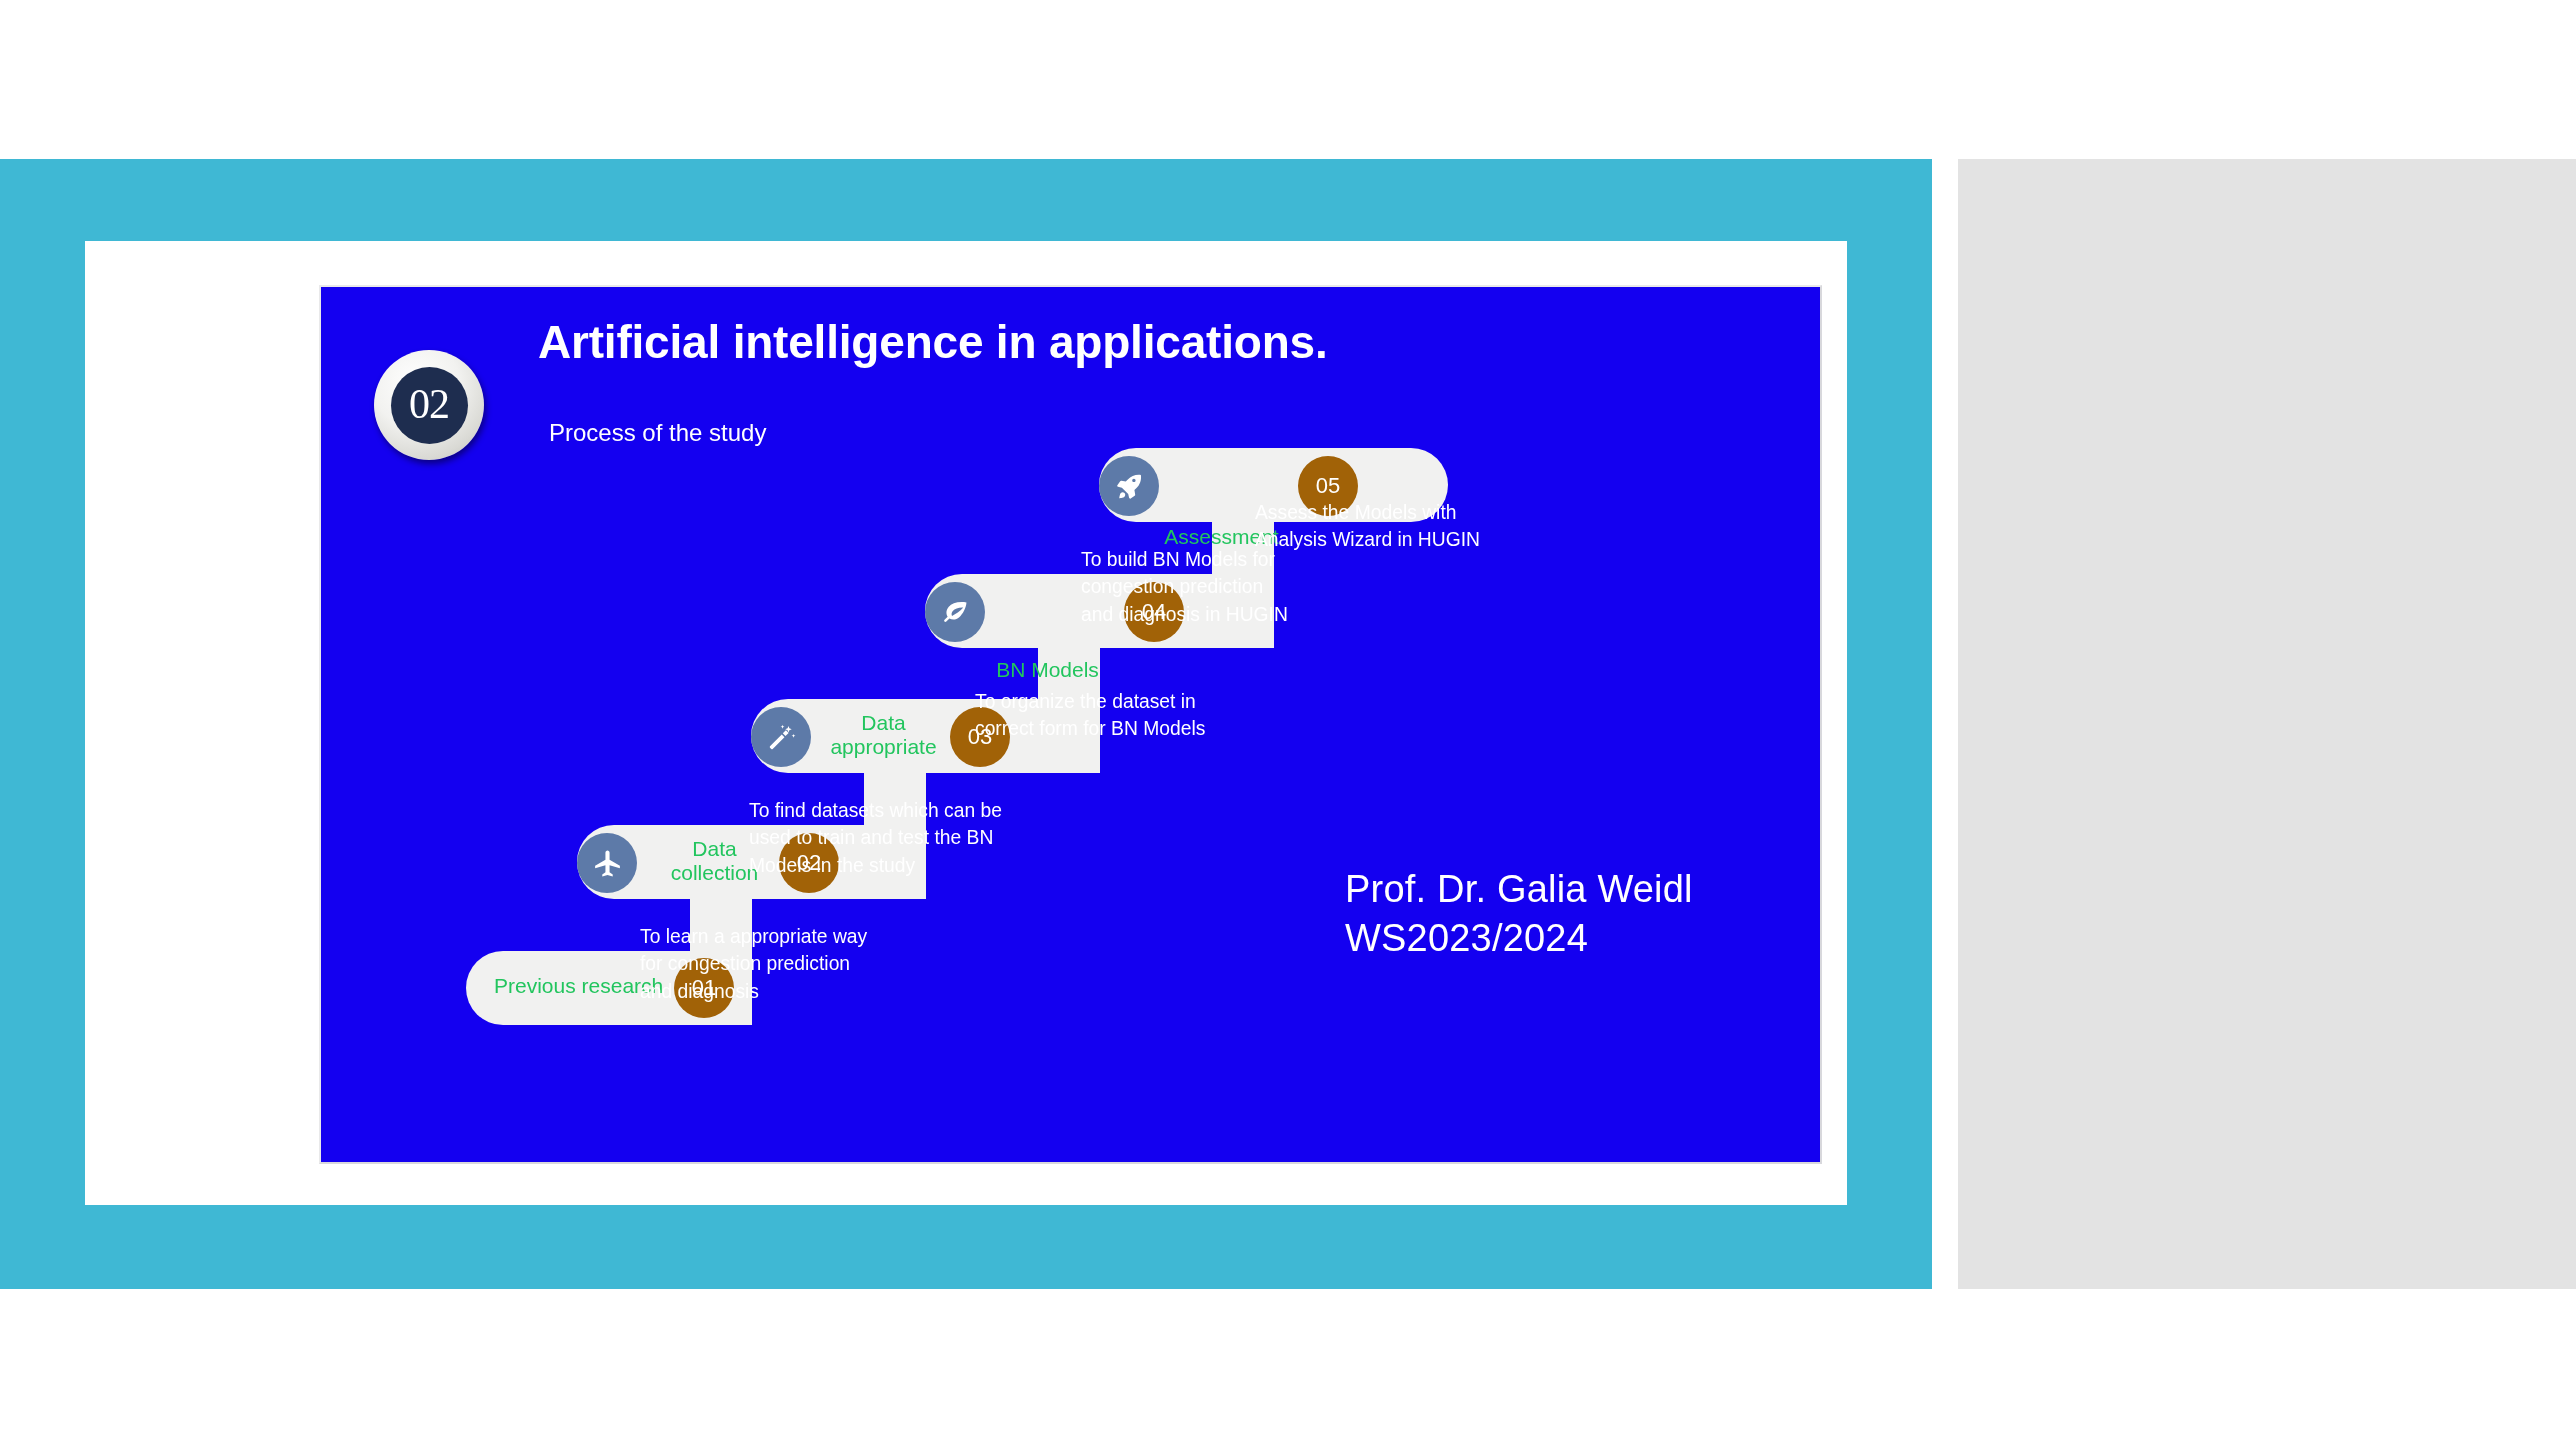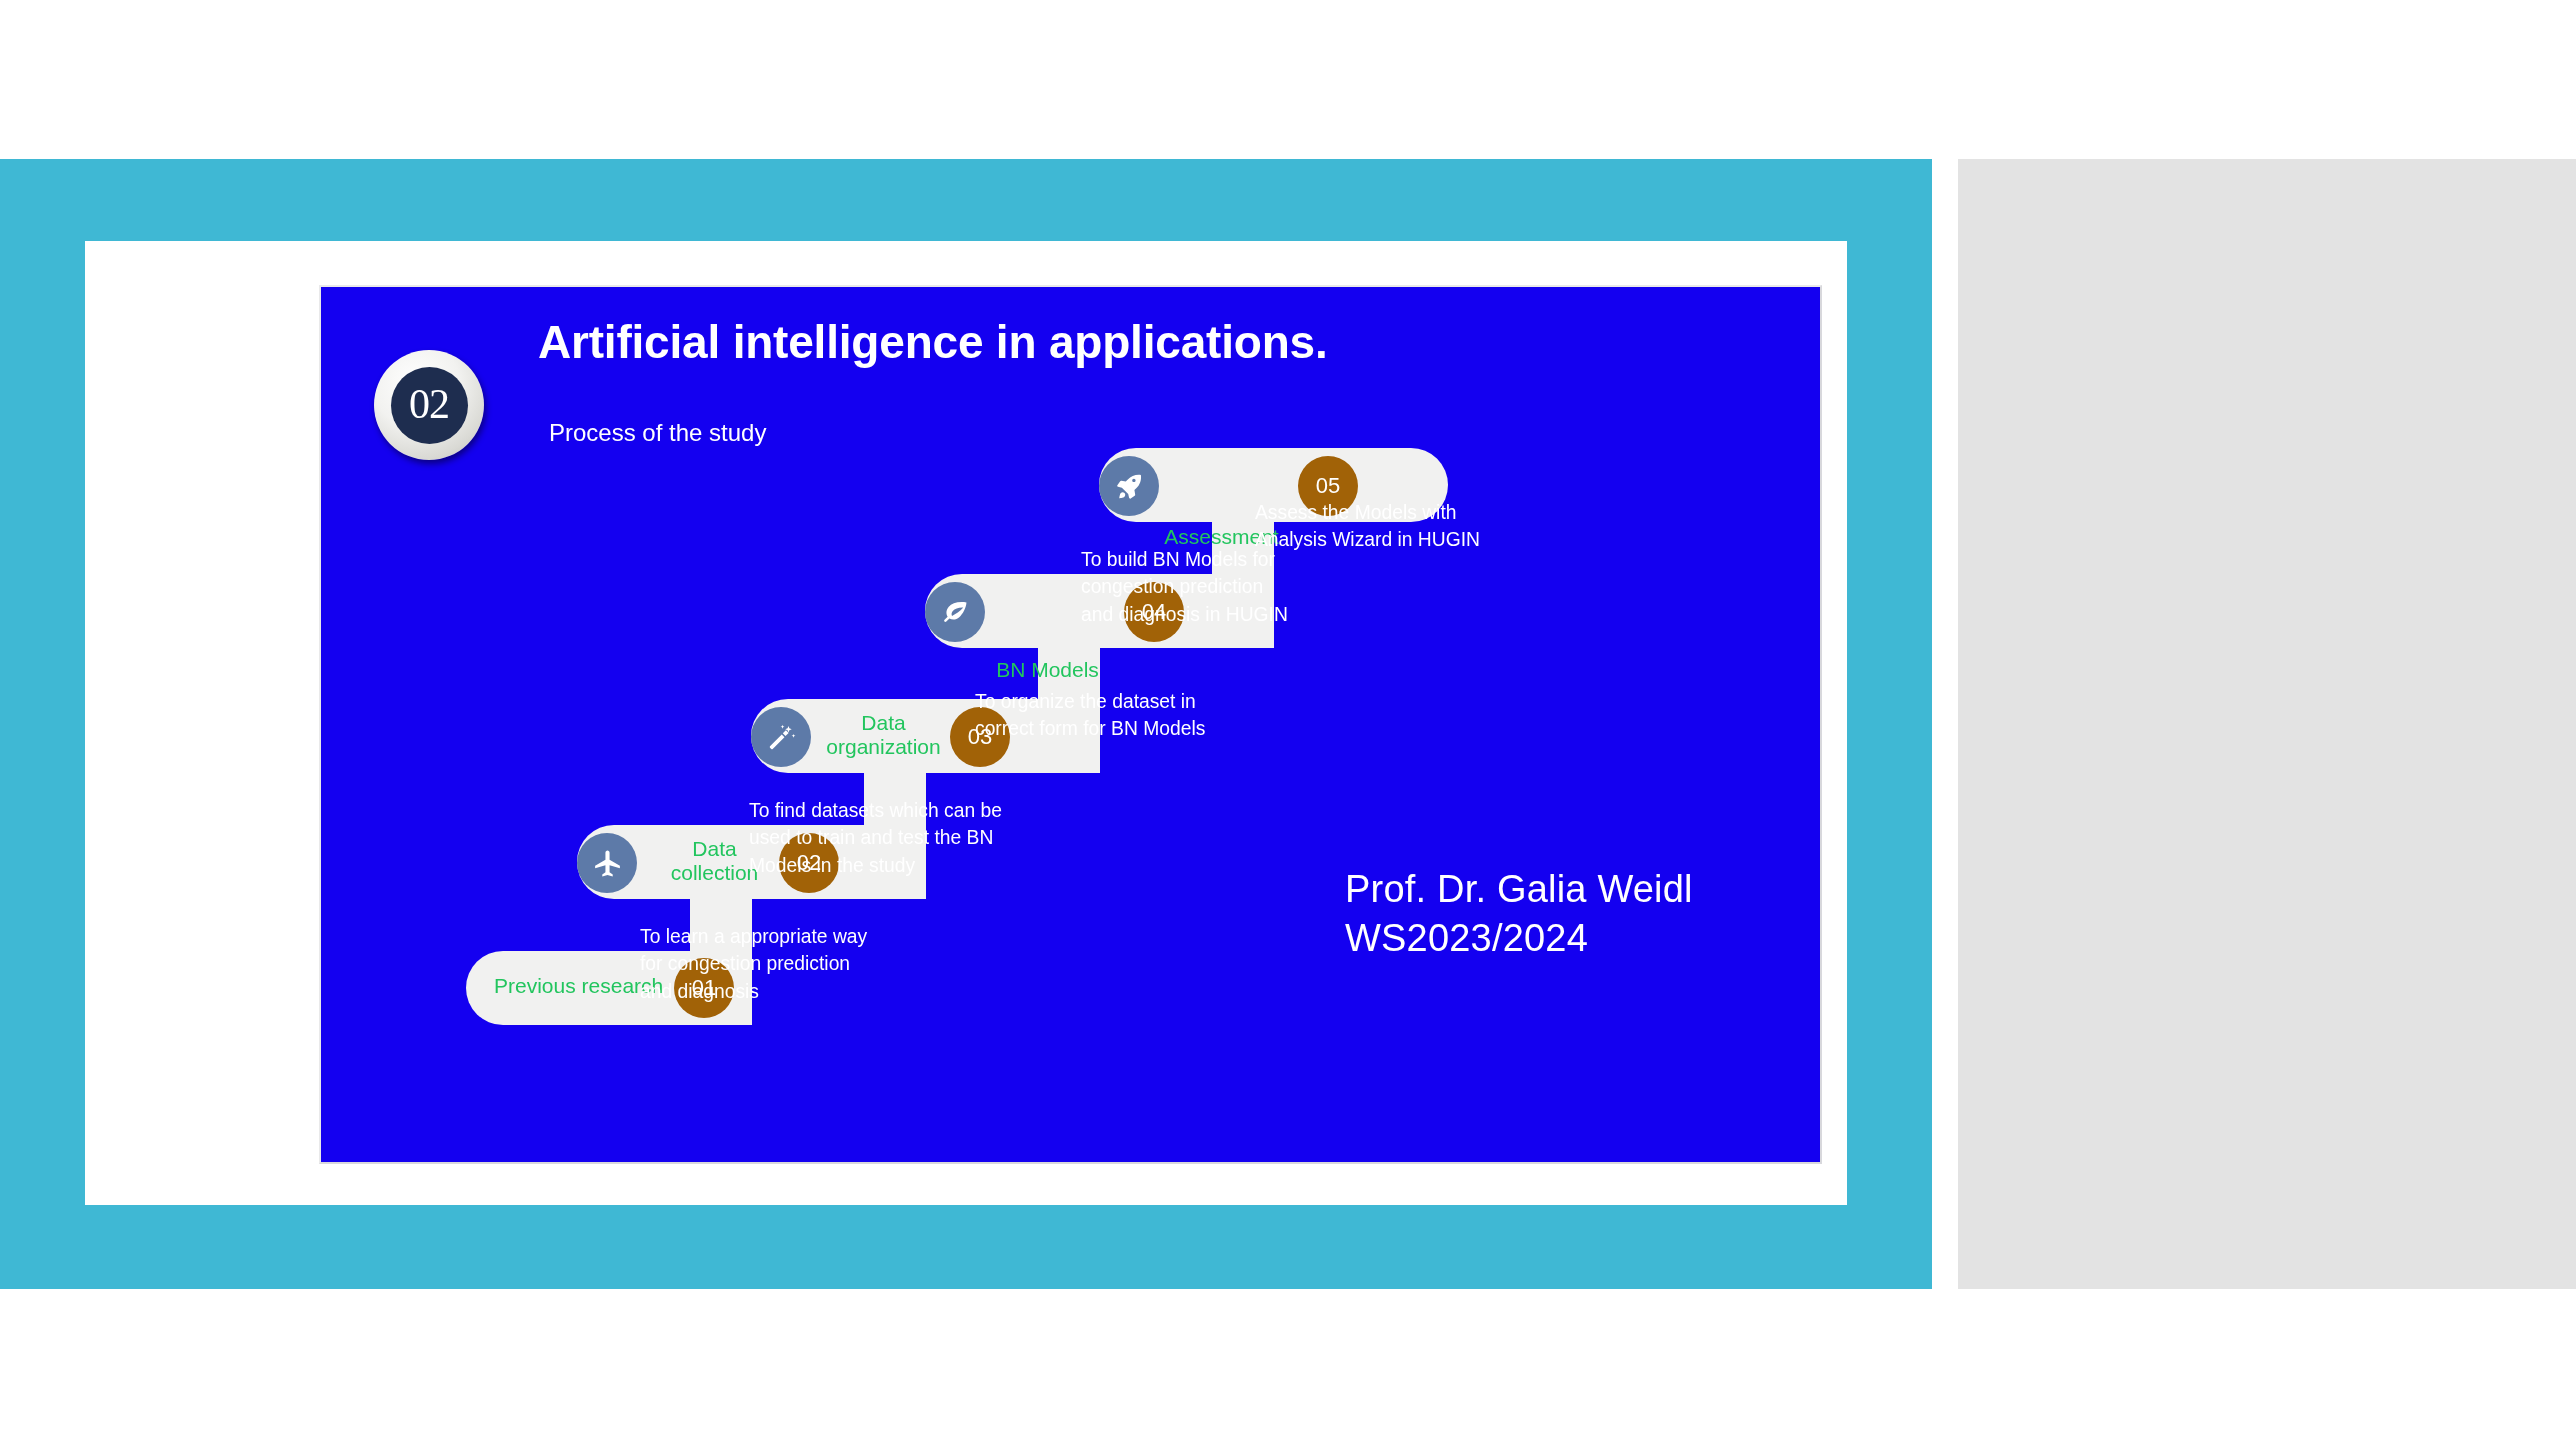--- a/index.html
+++ b/index.html
@@ -230,21 +230,21 @@
       <svg width="31" height="31" viewBox="0 0 24 24" fill="#ffffff" aria-hidden="true">
         <path d="M5.2 20.9l9.1-9.1-2.1-2.1-9.1 9.1c-.3.3-.3.8 0 1.1l1 1c.3.3.8.3 1.1 0z"></path>
         <path d="M15.1 10.9l2.4-2.4-2.1-2.1-2.4 2.4z"></path>
         <path d="M17.4 3.1l.7 1.8 1.8.7-1.8.7-.7 1.8-.7-1.8-1.8-.7 1.8-.7z"></path>
         <path d="M21.3 9.2l.4 1.1 1.1.4-1.1.4-.4 1.1-.4-1.1-1.1-.4 1.1-.4z"></path>
         <path d="M12.8 2.2l.4 1.1 1.1.4-1.1.4-.4 1.1-.4-1.1-1.1-.4 1.1-.4z"></path>
       </svg>
     </div>
     <div class="step-label" style="left:483px; top:424px; width:159px;">
       <div>Data</div>
-      <div>organization</div>
+      <div>appropriate</div>
     </div>
     <div class="num-circle" style="left:629px; top:420px;text-align:center;">
       <span>03</span>
     </div>
     <div class="step-desc" style="left:654px; top:401px; width:280px;">
       <div>To organize the dataset in</div>
       <div>correct form for BN Models</div>
     </div>
 
     <div class="step-bar sq-right" style="left:604px; top:287px; width:349px;"></div>

